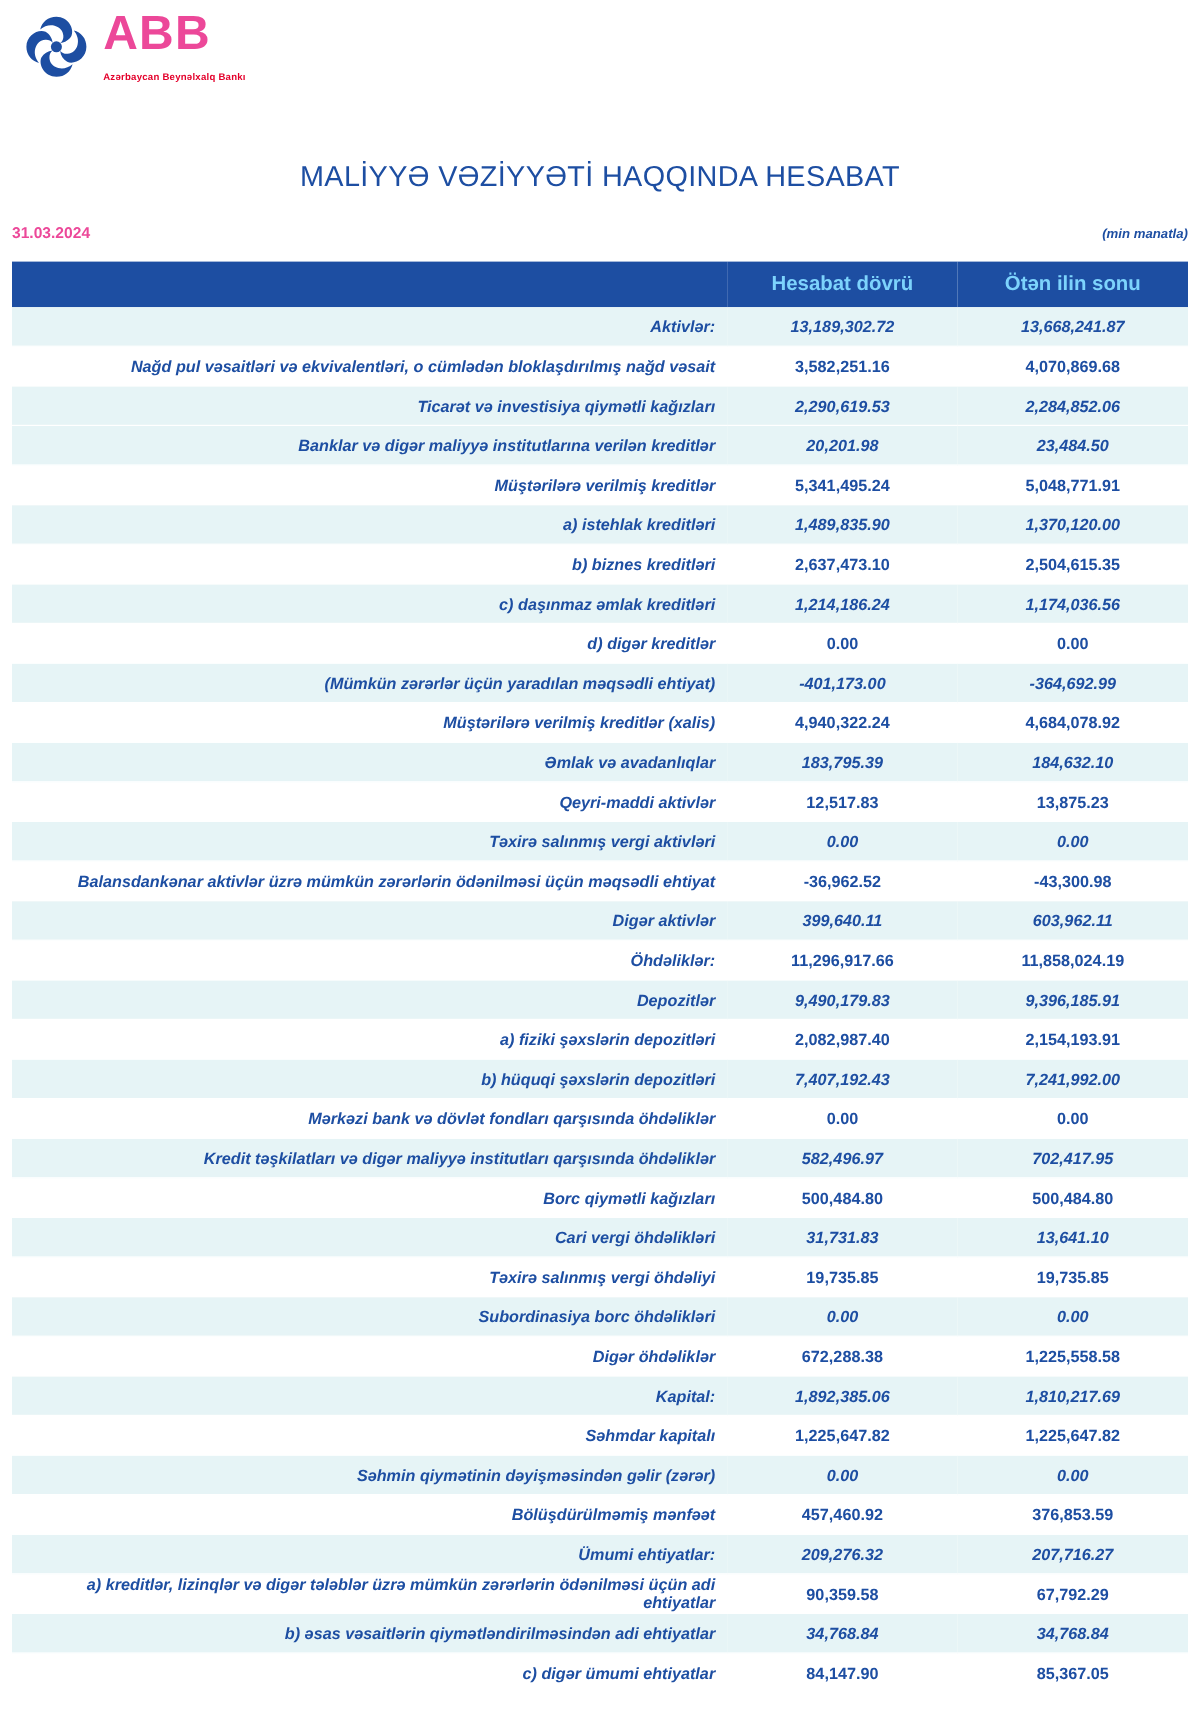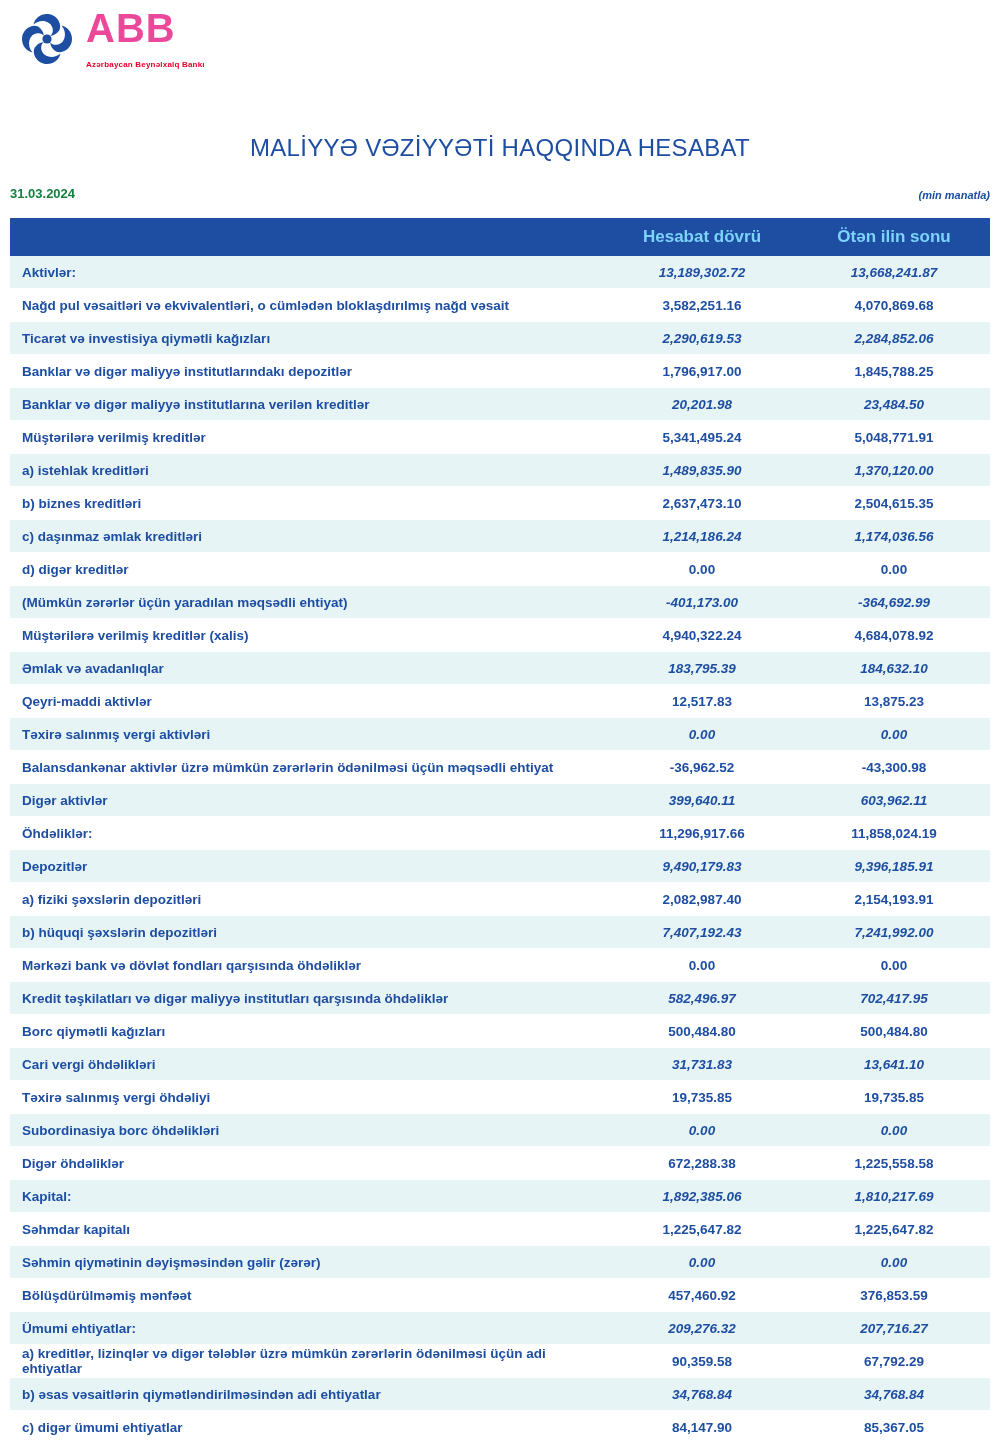--- a/index.html
+++ b/index.html
@@ -73,21 +73,21 @@
     top: 186px;
     left: 10px;
     width: 980px;
     display: flex;
     justify-content: space-between;
     align-items: flex-end;
   }
   .meta-date {
     font-size: 13px;
     font-weight: bold;
-    color: #15803d;
+    color: #ec4899;
   }
   .meta-units {
     font-size: 11px;
     font-style: italic;
     font-weight: bold;
     color: #1d4ea2;
   }
 
   
   .table-wrap {
@@ -123,22 +123,23 @@
 
   table.fin tbody td {
     height: 32px;
     font-size: 13.5px;
     font-weight: bold;
     color: #1d4ea2;
     padding: 0 10px;
     border-bottom: 1px solid #ffffff;
   }
   table.fin tbody td.label {
-    text-align: left;
+    text-align: right;
     padding-left: 12px;
+    font-style: italic;
   }
   table.fin tbody td.val {
     text-align: center;
   }
   tbody tr.odd td { background: #e6f4f6; }
   tbody tr.even td { background: #ffffff; }
   tbody tr.odd td.val { background: #e6f4f6; font-style: italic; }
   tbody tr.even td.val { background: #ffffff; }
 </style>
 </head>
@@ -194,25 +195,20 @@
           <tr class="even">
             <td class="label">Nağd pul vəsaitləri və  ekvivalentləri, o cümlədən bloklaşdırılmış nağd vəsait</td>
             <td class="val">3,582,251.16</td>
             <td class="val">4,070,869.68</td>
           </tr>
           <tr class="odd">
             <td class="label">Ticarət və investisiya qiymətli kağızları</td>
             <td class="val">2,290,619.53</td>
             <td class="val">2,284,852.06</td>
           </tr>
-          <tr class="even">
-            <td class="label">Banklar və digər maliyyə institutlarındakı depozitlər</td>
-            <td class="val">1,796,917.00</td>
-            <td class="val">1,845,788.25</td>
-          </tr>
           <tr class="odd">
             <td class="label">Banklar və digər maliyyə institutlarına verilən kreditlər</td>
             <td class="val">20,201.98</td>
             <td class="val">23,484.50</td>
           </tr>
           <tr class="even">
             <td class="label">Müştərilərə verilmiş kreditlər</td>
             <td class="val">5,341,495.24</td>
             <td class="val">5,048,771.91</td>
           </tr>

